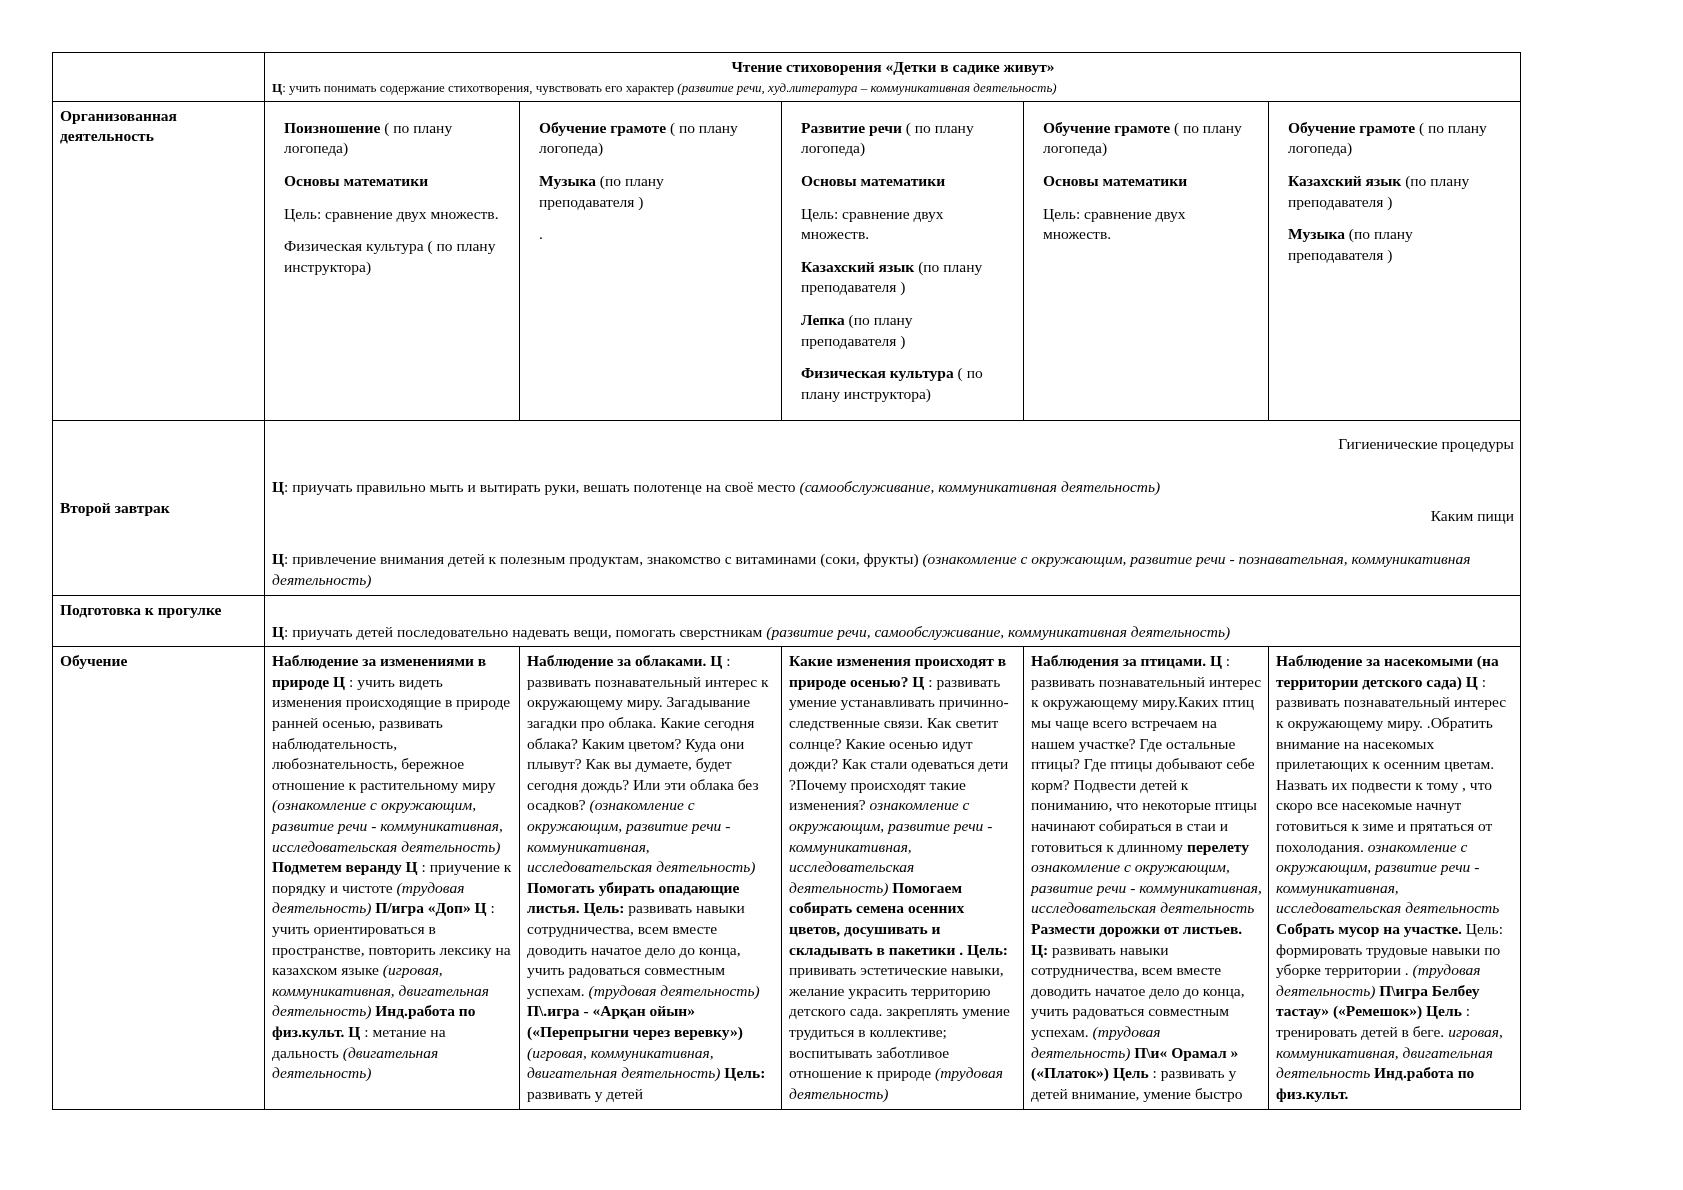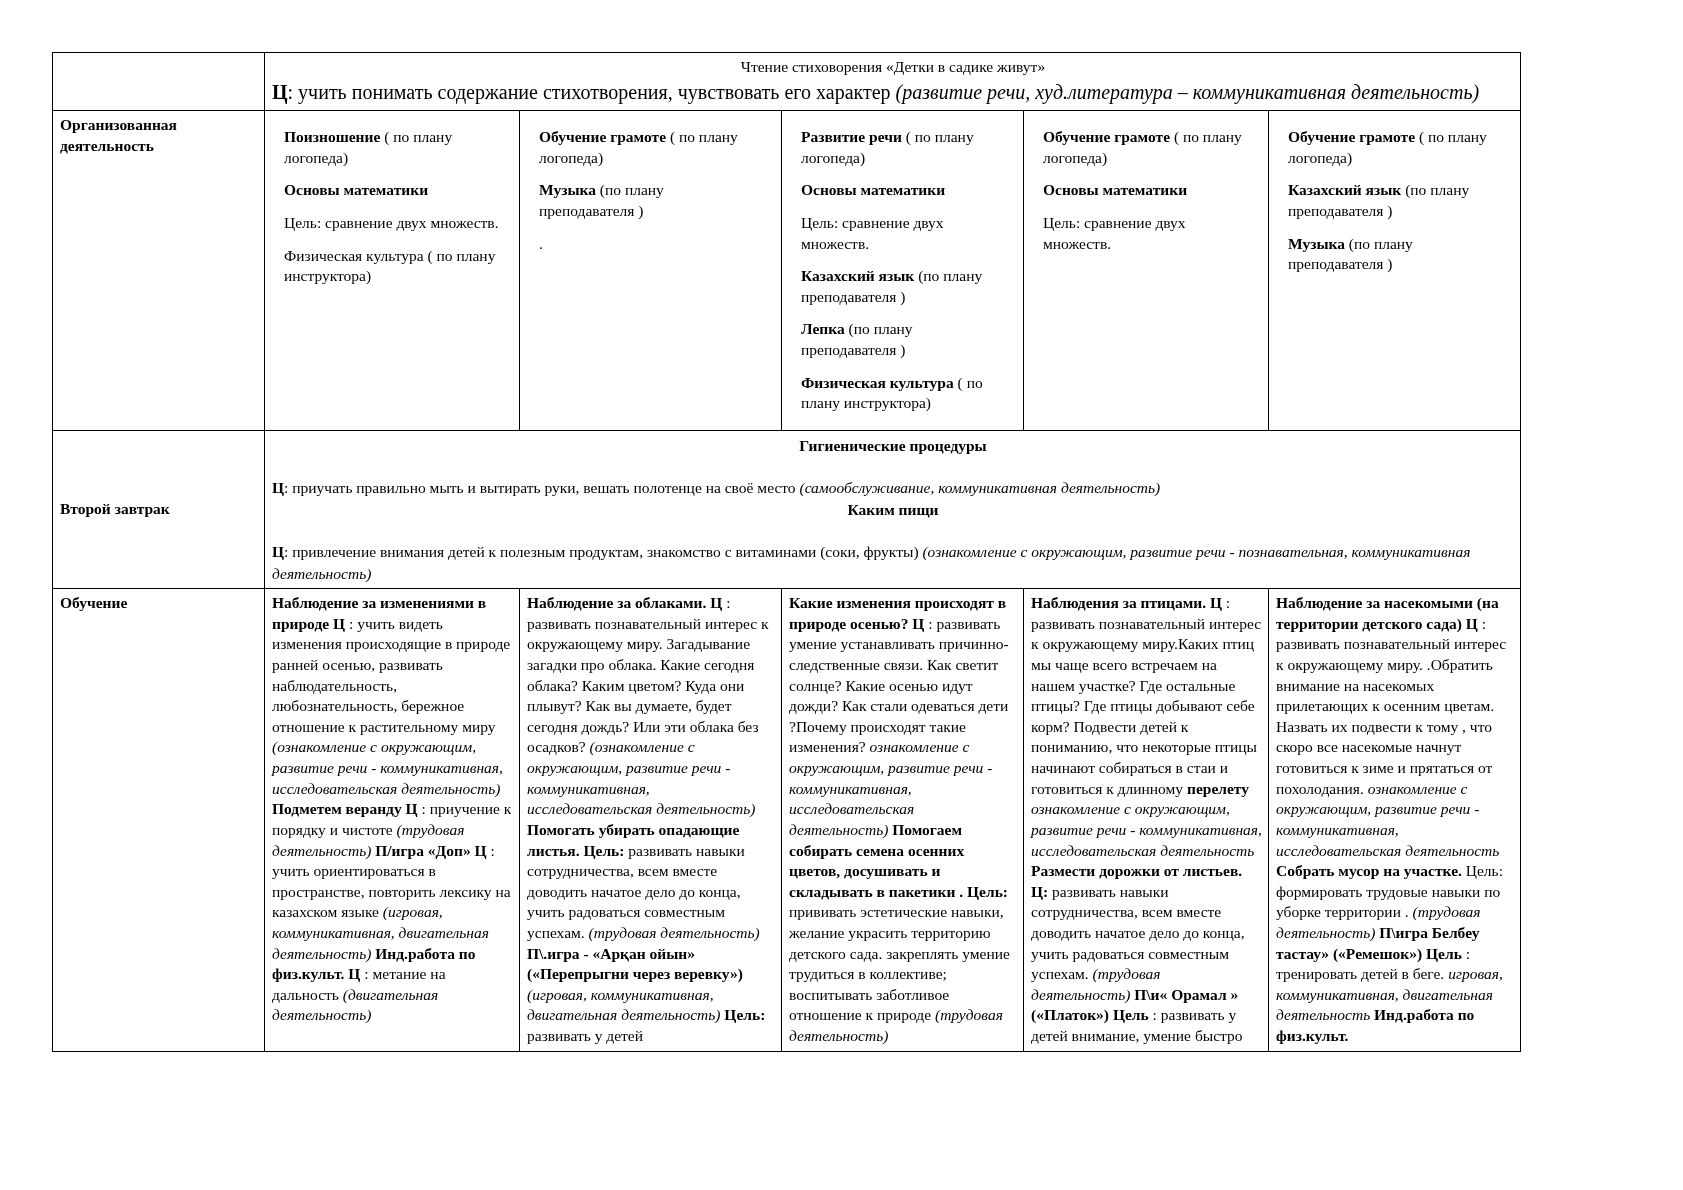--- a/index.html
+++ b/index.html
@@ -48,35 +48,35 @@
     font-family: Liberation Serif, serif;
   }
   .rowlabel.mid { vertical-align: middle; }
 
   .b { font-weight: bold; }
   .i { font-style: italic; }
 
   .hdr-cell { padding: 4px 8px 5px 8px; }
   .hdr-title {
     text-align: center;
-    font-weight: normal;
+    font-weight: bold;
     font-size: 15.5px;
     line-height: 1.3;
   }
   .hdr-sub {
-    font-size: 20px;
+    font-size: 13px;
     line-height: 1.35;
     margin-top: 2px;
   }
 
   .meal-block { padding: 5px 8px 6px 8px; }
   .meal-head {
-    text-align: center;
-    font-weight: bold;
-    margin-top: 1px;
+    text-align: right;
+    font-weight: normal;
+    margin-top: 9px;
   }
   .meal-line { margin-top: 21px; line-height: 1.38; }
   .para { margin: 12px; }
 
   .label-cell-top { vertical-align: top; }
 </style>
 </head>
 <body>
 
 <div class="page">
@@ -145,20 +145,26 @@
       <tr>
         <td class="rowlabel mid">Второй завтрак</td>
         <td colspan="5" class="meal-block">
           <div class="meal-head">Гигиенические процедуры</div>
           <div class="meal-line"><span class="b">Ц</span><span>: приучать правильно мыть и вытирать руки, вешать полотенце на своё место </span><span class="i">(самообслуживание, коммуникативная деятельность)</span></div>
           <div class="meal-head">Каким пищи</div>
           <div class="meal-line"><span class="b">Ц</span><span>: привлечение внимания детей к полезным продуктам, знакомство с витаминами (соки, фрукты) </span><span class="i">(ознакомление с окружающим, развитие речи - познавательная, коммуникативная деятельность)</span></div>
         </td>
       </tr>
 
+      <tr>
+        <td class="rowlabel label-cell-top">Подготовка к прогулке</td>
+        <td colspan="5" class="meal-block">
+          <div class="meal-line"><span class="b">Ц</span><span>: приучать детей  последовательно надевать вещи, помогать сверстникам </span><span class="i">(развитие речи, самообслуживание, коммуникативная деятельность)</span></div>
+        </td>
+      </tr>
 
       <tr>
         <td class="rowlabel label-cell-top">Обучение</td>
         <td class="walk-cell">
             <div><span class="b">Наблюдение за изменениями в природе </span><span class="b">Ц </span><span class="">: учить  видеть изменения происходящие в природе ранней осенью, развивать наблюдательность, любознательность, бережное отношение к растительному миру  </span><span class="i">(ознакомление с окружающим, развитие речи - коммуникативная, исследовательская деятельность) </span><span class="b">Подметем веранду </span><span class="b">Ц </span><span class="">: приучение к порядку и чистоте  </span><span class="i">(трудовая деятельность) </span><span class="b">П/игра «Доп» </span><span class="b">Ц </span><span class="">: учить ориентироваться в пространстве, повторить лексику на казахском языке  </span><span class="i">(игровая, коммуникативная, двигательная деятельность) </span><span class="b">Инд.работа по физ.культ. </span><span class="b">Ц </span><span class="">: метание на дальность  </span><span class="i">(двигательная деятельность) </span></div>
           </td>
         <td class="walk-cell">
             <div><span class="b">Наблюдение за облаками. Ц </span><span class="">: развивать познавательный интерес к окружающему миру. Загадывание загадки про облака. Какие сегодня облака? Каким цветом? Куда они плывут? Как вы думаете, будет сегодня дождь? Или  эти облака без осадков? </span><span class="i"> (ознакомление с окружающим, развитие речи - коммуникативная, исследовательская деятельность) </span><span class="b">Помогать убирать опадающие листья. </span><span class="b">Цель: </span><span class="">развивать навыки сотрудничества, всем вместе доводить начатое дело до конца, учить радоваться совместным успехам.  </span><span class="i">(трудовая деятельность) </span><span class="b">П\.игра - «Арқан ойын» («Перепрыгни через веревку»)  </span><span class="i">(игровая, коммуникативная, двигательная деятельность) </span><span class="b">Цель: </span><span class=""> развивать у детей </span></div>
           </td>
         <td class="walk-cell">

